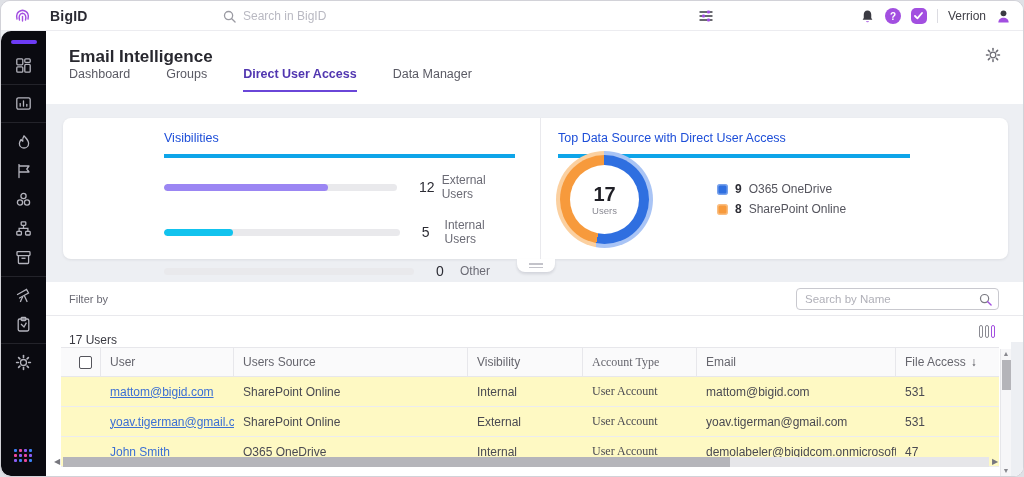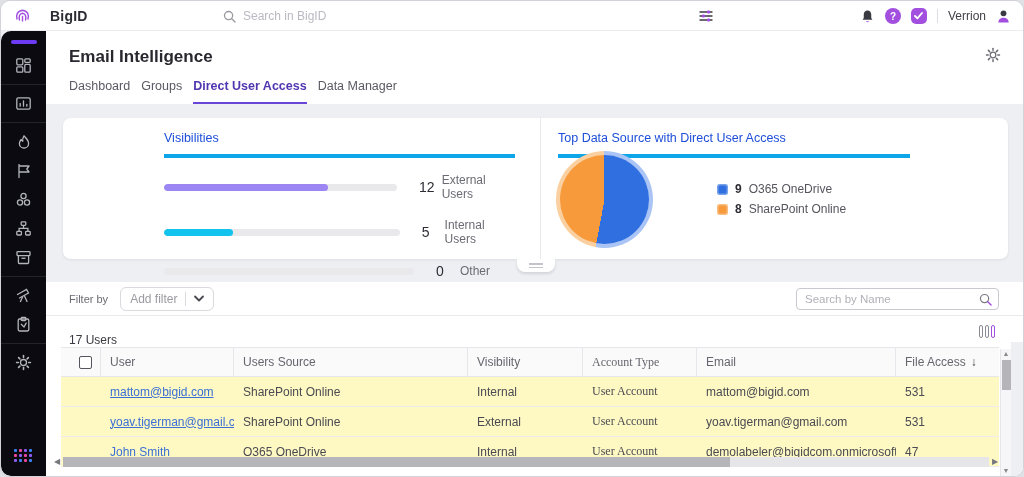--- a/index.html
+++ b/index.html
@@ -32,21 +32,21 @@
   .sb-sep { width:45px; height:1px; background:#23232a; margin:4px 0; }
   .sb-spacer { flex:1; }
   .apps-grid { display:grid; grid-template-columns:repeat(4,5px); grid-auto-rows:5px; margin-bottom:12px; }
   .apps-grid i { width:3px; height:3px; border-radius:1px; display:block; }
 
   
   .main { position:absolute; left:45px; top:30px; right:0; bottom:0; }
   .content-header { position:relative; height:73px; background:#fff; }
   .page-title { position:absolute; left:23px; top:16px; font-size:17px; font-weight:700; color:#28282f; }
   .header-gear { position:absolute; right:22px; top:16px; cursor:pointer; }
-  .tabs { position:absolute; left:23px; bottom:0; display:flex; gap:11px; }
+  .tabs { position:absolute; left:23px; bottom:12px; display:flex; gap:36px; }
   .tab { font-size:12.5px; color:#5a5a64; padding-bottom:9px; cursor:pointer; border-bottom:2.5px solid transparent; }
   .tab.active { color:#5136b0; font-weight:700; border-bottom-color:#6a46d8; }
 
   
   .band { position:relative; height:178px; background:#edeff3; }
   .panels-card { position:absolute; left:17px; top:14px; width:945px; height:141px; background:#fff;
                  border-radius:8px; box-shadow:0 1px 3px rgba(20,20,40,.08); display:flex; }
   .panel-left { width:478px; border-right:1px solid #e9e9ed; padding:13px 25px 0 101px; }
   .panel-title { font-size:12.5px; color:#1d4ed8; padding-bottom:9px; border-bottom:4px solid #0ea5e9; }
   .bars { margin-top:15px; }
@@ -345,20 +345,24 @@
               <span class="bar-count">0</span>
               <span class="bar-label">Other</span>
             </div>
           </div>
         </div>
 
         <div class="panel-right">
           <div class="panel-title">Top Data Source with Direct User Access</div>
           <div class="donut" style="background: conic-gradient(rgb(169, 196, 245) 0deg, rgb(169, 196, 245) 190.588deg, rgb(251, 208, 160) 190.588deg, rgb(251, 208, 160) 360deg);">
             <div class="donut-ring" style="background: conic-gradient(rgb(47, 111, 224) 0deg, rgb(47, 111, 224) 190.588deg, rgb(247, 154, 60) 190.588deg, rgb(247, 154, 60) 360deg);"></div>
+            <div class="donut-hole">
+              <div class="donut-value">17</div>
+              <div class="donut-sub">Users</div>
+            </div>
           </div>
           <div class="legend">
             <div class="legend-row">
               <span class="chip" style="background: rgb(47, 111, 224);"></span>
               <span class="legend-count">9</span>
               <span class="legend-label">O365 OneDrive</span>
             </div>
             <div class="legend-row">
               <span class="chip" style="background: rgb(247, 154, 60);"></span>
               <span class="legend-count">8</span>
@@ -369,27 +373,20 @@
       </div>
       <div class="collapse-handle">
           <i></i>
           <i></i>
         </div>
     </div>
 
     <div class="bottom">
       <div class="filter-row">
         <span class="filter-label">Filter by</span>
-        <div class="add-filter">
-          <span>Add filter</span>
-          <span class="sep"></span>
-          <svg width="10" height="7" viewBox="0 0 10 7">
-            <polyline points="1,1.5 5,5.5 9,1.5" fill="none" stroke="#4a4a50" stroke-width="1.8" stroke-linecap="round" stroke-linejoin="round"></polyline>
-          </svg>
-        </div>
         <div class="name-search">
           <input type="text" placeholder="Search by Name" style="">
           <svg class="mag" width="13" height="13" viewBox="0 0 14 14">
             <circle cx="6" cy="6" r="4.4" fill="none" stroke="#7a7a82" stroke-width="1.3"></circle>
             <line x1="9.4" y1="9.4" x2="13" y2="13" stroke="#a24fe0" stroke-width="1.5" stroke-linecap="round"></line>
           </svg>
         </div>
       </div>
 
       <div class="count-row">

